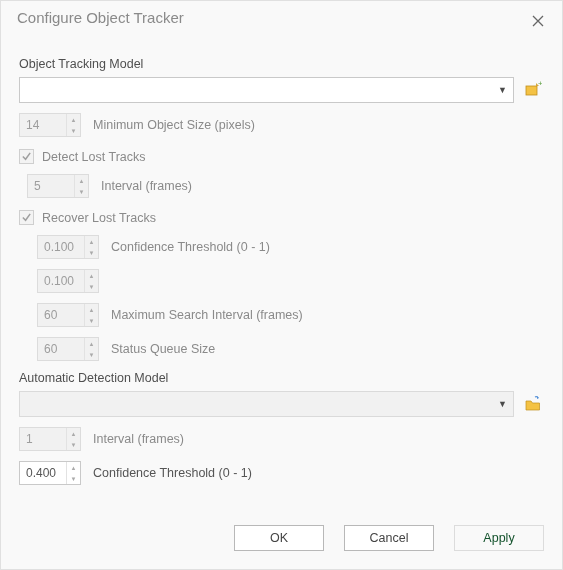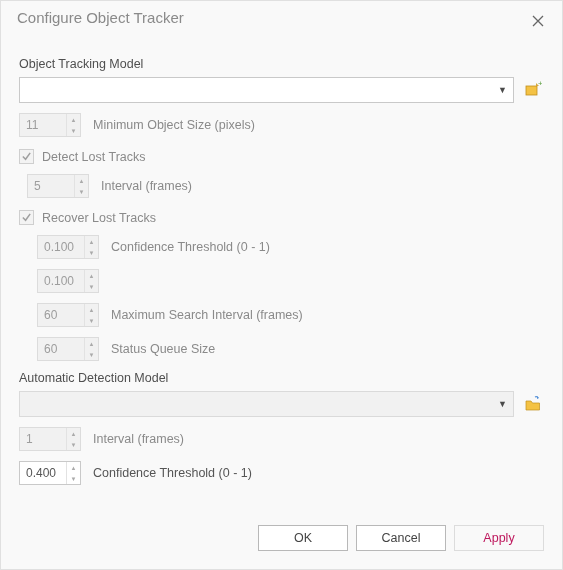--- a/index.html
+++ b/index.html
@@ -84,30 +84,30 @@
   .spin-btns div { flex:1; display:flex;align-items:center;justify-content:center;font-size:6px;color:#aaa; }
   .field-label { color:#8a8a8a; font-size:12.5px; }
   .field-label.dark { color:#555; }
   .check-row { display:flex; align-items:center; gap:8px; margin:12px 0 2px 0;text-align:right; }
   .chk {
     width:15px;height:15px;border:1px solid #cfcfcf;background:#f3f3f3;
     display:flex;align-items:center;justify-content:center;
   }
   .chk svg { width:11px;height:11px; }
   .footer {
-    display:flex; justify-content:flex-end; gap:8px;
+    display:flex; justify-content:flex-end; gap:20px;
     padding: 10px 18px 18px 18px;
   }
   .btn {
     width: 90px; height:26px;
     border:1px solid #b8b8b8; background:#fff;
     display:flex;align-items:center;justify-content:center;
     font-size:12.5px; color:#444; cursor:pointer;
   }
-  .btn.disabled { color:#be185d; border-color:#dcdcdc; background:#f9f9f9; cursor:default;}
+  .btn.disabled { color:#14532d; border-color:#dcdcdc; background:#f9f9f9; cursor:default;}
 </style>
 </head>
 <body>
 
 <div class="window">
   <div class="titlebar">
     <div class="titlebar-title">Configure Object Tracker</div>
     <div class="close-btn">
       <svg width="12" height="12" viewBox="0 0 12 12">
           <path d="M1 1 L11 11 M11 1 L1 11" stroke="#666" stroke-width="1.3" fill="none"></path>
@@ -126,21 +126,21 @@
         <svg width="18" height="18" viewBox="0 0 18 18">
           <rect x="2" y="5" width="11" height="9" fill="#f4c244" stroke="#c08f1e" stroke-width="0.8"></rect>
           <path d="M12 2 L15 5 L12 5 Z" fill="#d6a83a"></path>
           <text x="14" y="5" font-size="8" fill="#5a9e3f">+</text>
         </svg>
       </div>
     </div>
 
     <div class="row">
       <div class="spinner">
-        <span class="val">11</span>
+        <span class="val">14</span>
         <div class="spin-btns">
             <div>▲</div>
             <div>▼</div>
           </div>
       </div>
       <div class="field-label">Minimum Object Size (pixels)</div>
     </div>
 
     <div class="check-row">
       <div class="chk">

